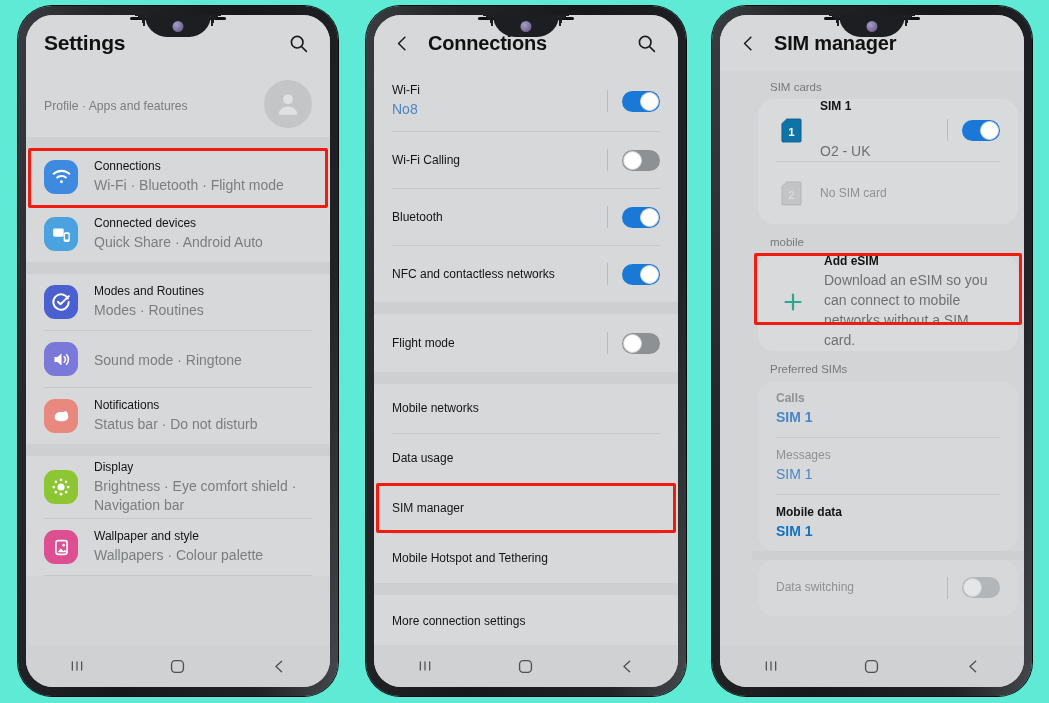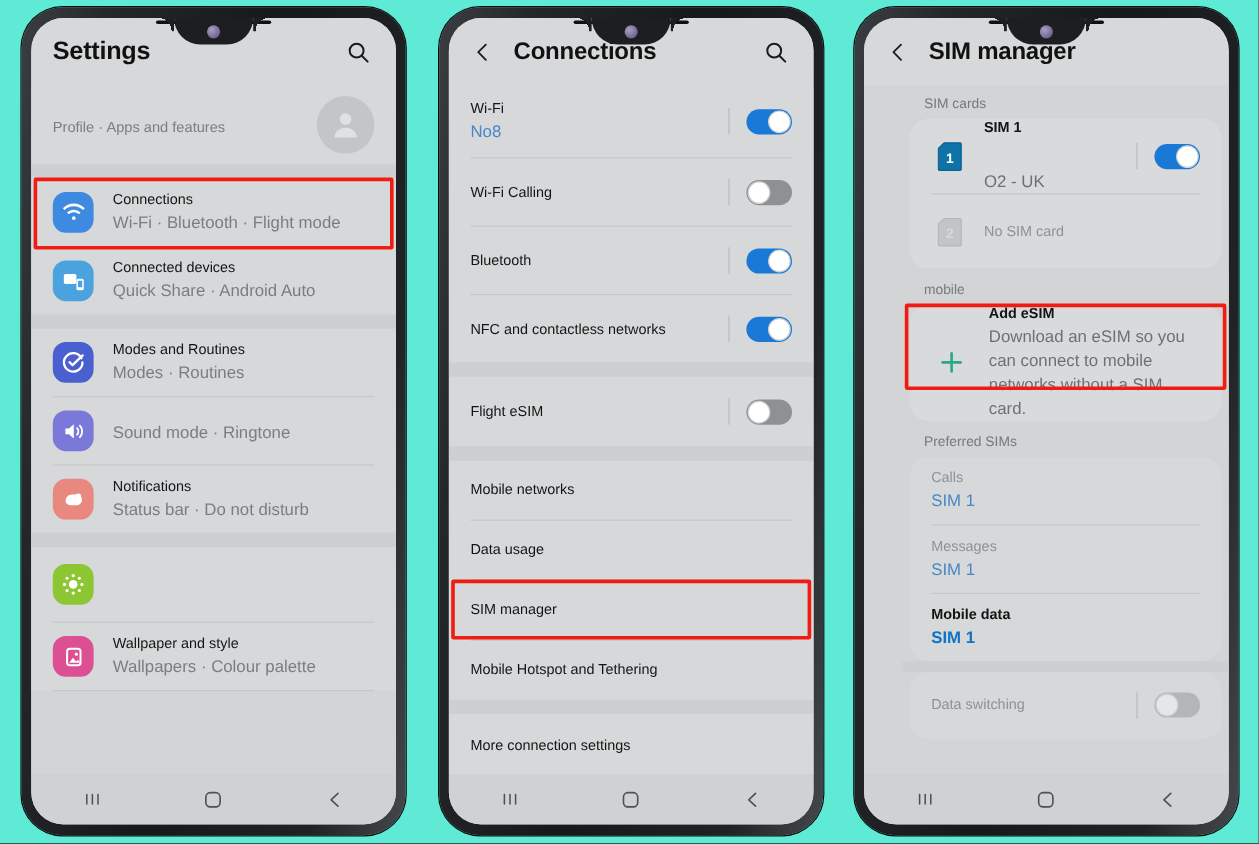--- a/index.html
+++ b/index.html
@@ -273,20 +273,24 @@
                     <circle cx="12" cy="19.9" r="1.5"></circle>
                   <circle cx="4.1" cy="12" r="1.5"></circle>
                     <circle cx="19.9" cy="12" r="1.5"></circle>
                   <circle cx="6.4" cy="6.4" r="1.4"></circle>
                     <circle cx="17.6" cy="17.6" r="1.4"></circle>
                   <circle cx="17.6" cy="6.4" r="1.4"></circle>
                     <circle cx="6.4" cy="17.6" r="1.4"></circle>
                 </g>
               </svg>
             </div>
+            <div class="txt">
+              <div class="t1">Display</div>
+              <div class="t2" style="max-width:232px;">Brightness  ·  Eye comfort shield  ·  Navigation bar</div>
+            </div>
           </div>
           <div class="sep"></div>
           <div class="row">
             <div class="appicon" style="background:#dd4f93;">
               <svg width="21" height="21" viewBox="0 0 24 24" fill="none">
                 <rect x="5.6" y="4.2" width="12.8" height="15.6" rx="2.6" stroke="#fff" stroke-width="1.9"></rect>
                 <circle cx="14.4" cy="9.3" r="1.5" fill="#fff"></circle>
                 <path d="M7.6 17.4l3.6-4.6 3 3.6 1.6-1.8 2.4 2.8z" fill="#fff"></path>
               </svg>
             </div>
@@ -399,21 +403,21 @@
                 </div>
             </div>
           </div>
         </div>
 
         <div class="gap"></div>
 
         <div class="group">
           <div class="row" style="min-height:58px;">
             <div class="txt">
-              <div class="t1">Flight eSIM</div>
+              <div class="t1">Flight mode</div>
             </div>
             <div class="tog-wrap">
               <div class="tdiv"></div>
               <div class="tog off">
                   <div class="knob"></div>
                 </div>
             </div>
           </div>
         </div>
 
@@ -548,21 +552,21 @@
                 <div class="t2" style="color:#6e7173; line-height:1.42; max-width:222px;">Download an eSIM so you can connect to mobile networks without a SIM card.</div>
               </div>
             </div>
           </div>
           <div class="hl" style="left:2px; top:-1px; right:2px; height:72px;"></div>
         </div>
 
         <div class="seclabel">Preferred SIMs</div>
 
         <div class="card" style="background:#d6d8d9;">
-          <div class="row" style="min-height:56px;">
+          <div class="row" style="min-height:56px;font-weight:bold;">
             <div class="txt">
               <div class="t1 dim">Calls</div>
               <div class="t2 blue">SIM 1</div>
             </div>
           </div>
           <div class="sep"></div>
           <div class="row" style="min-height:56px;">
             <div class="txt">
               <div class="t1 dim">Messages</div>
               <div class="t2 blue">SIM 1</div>

